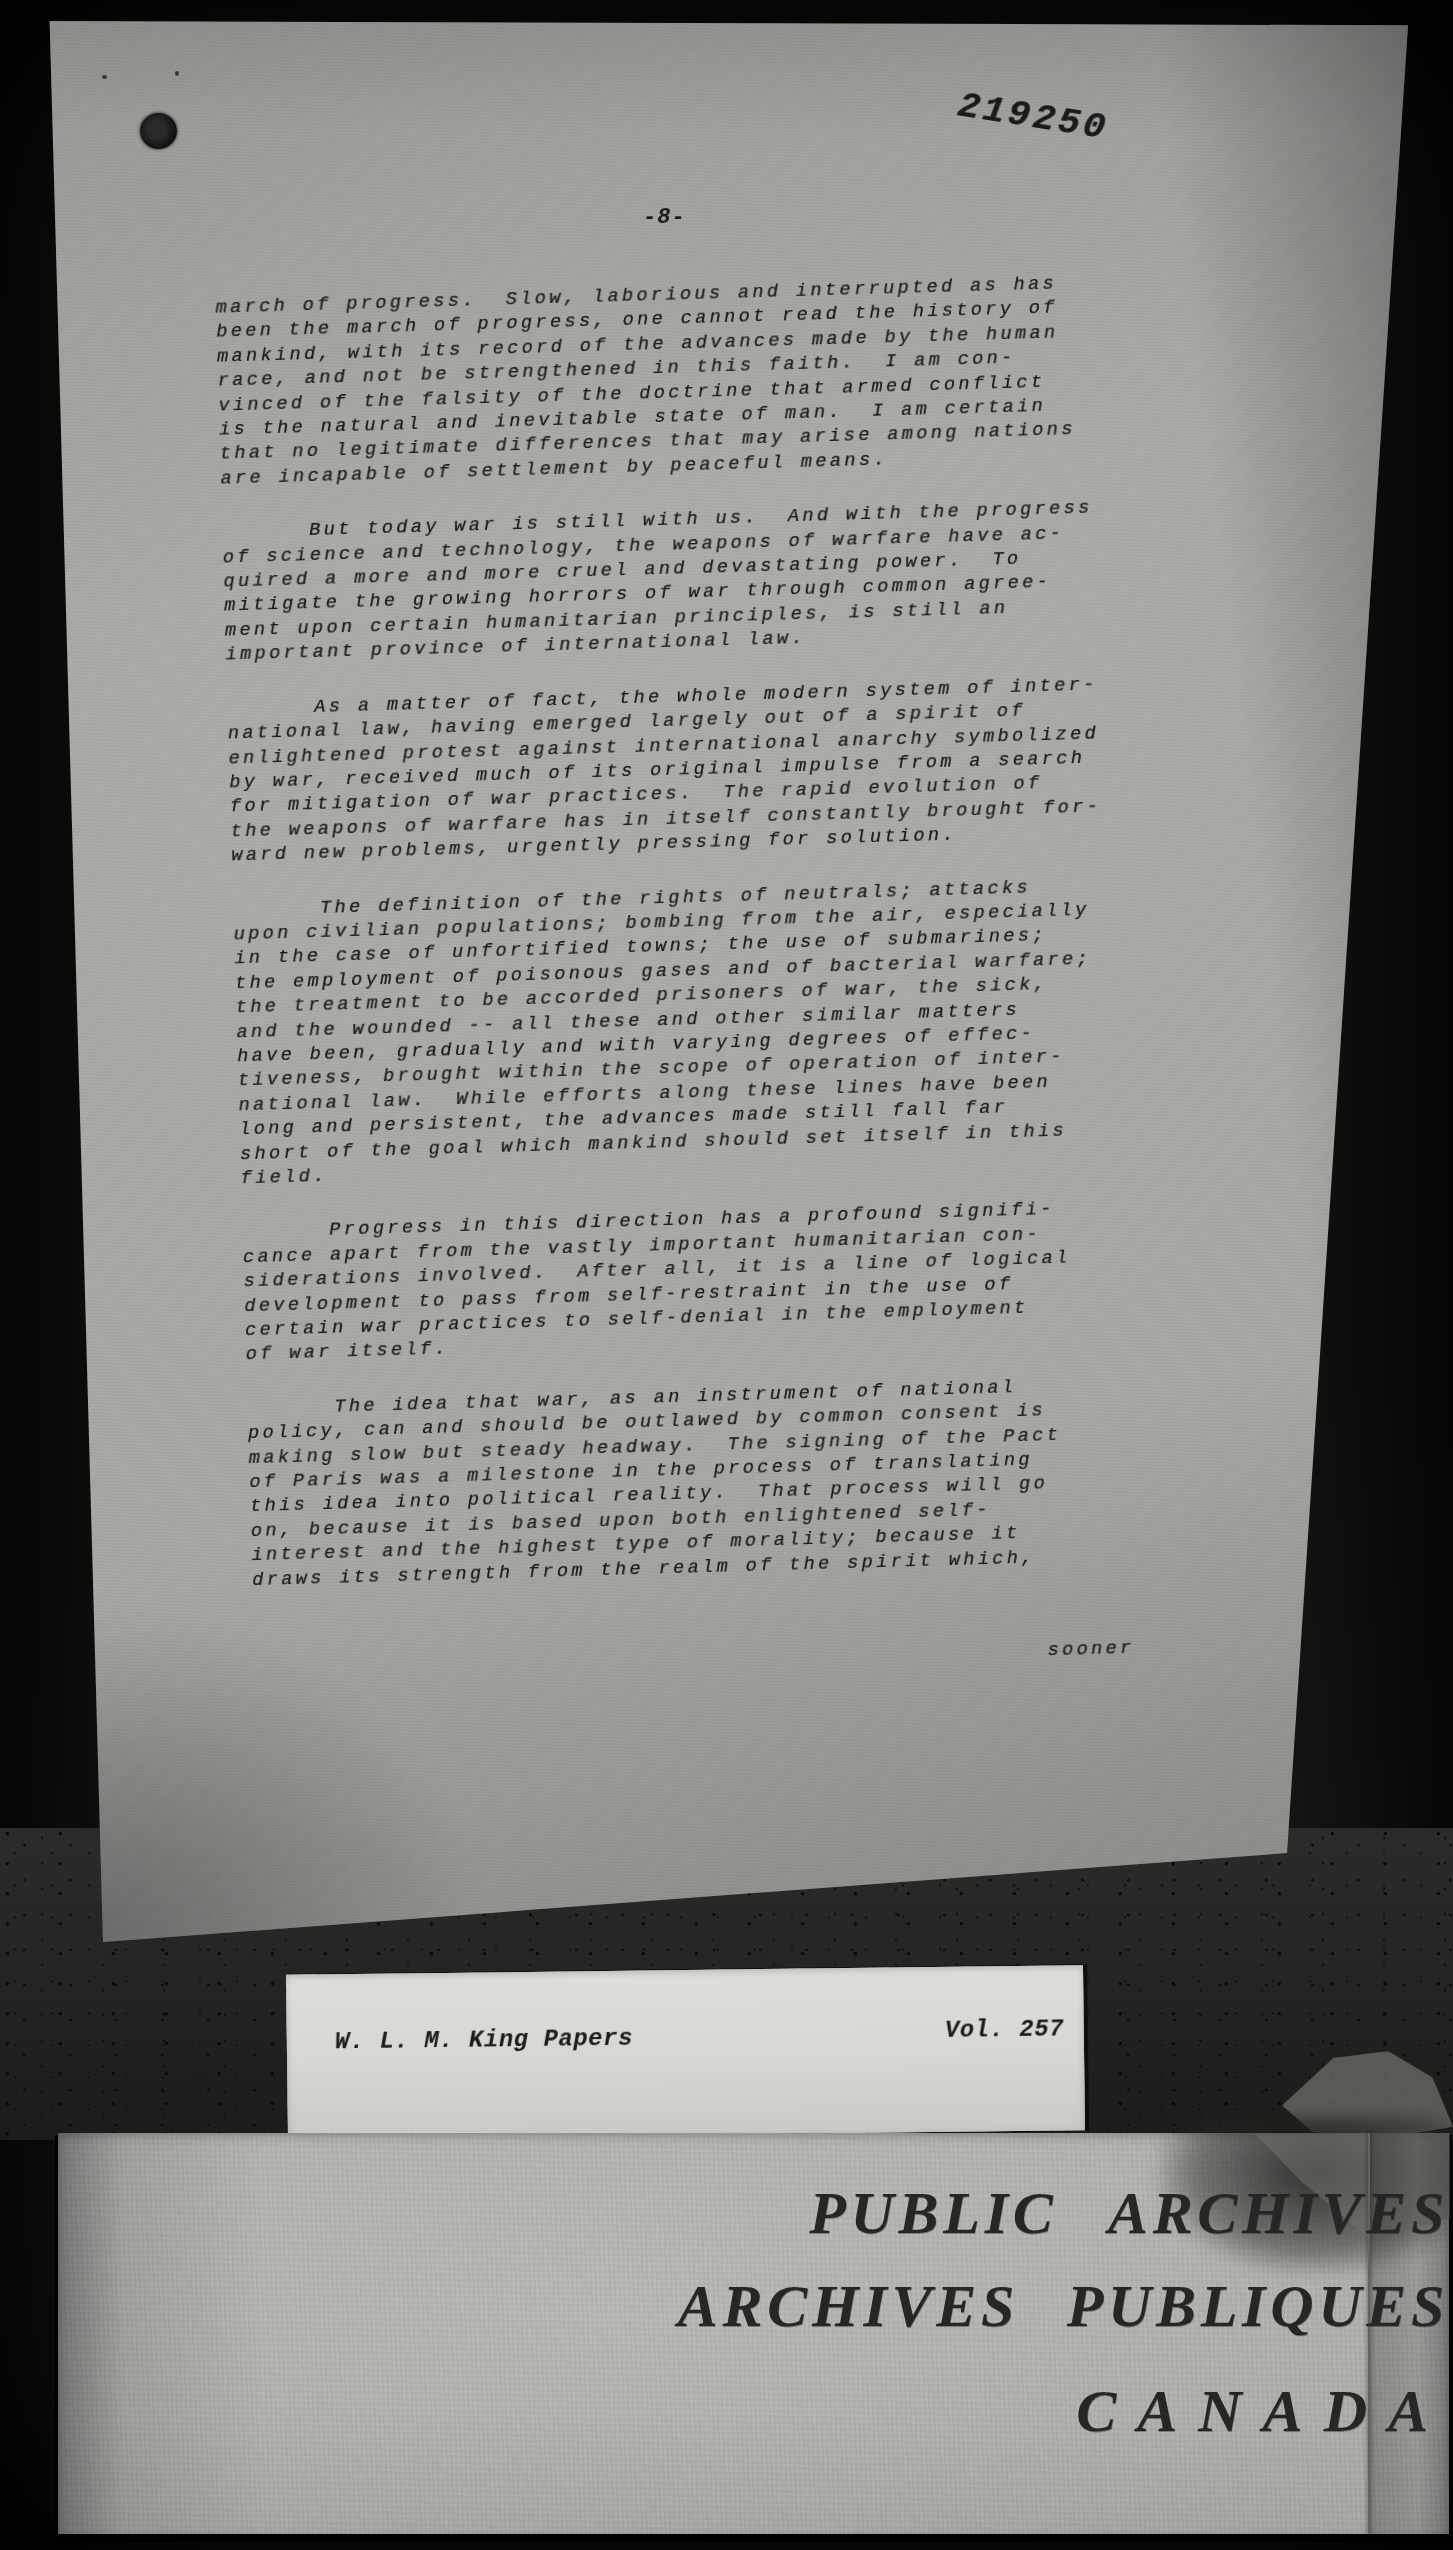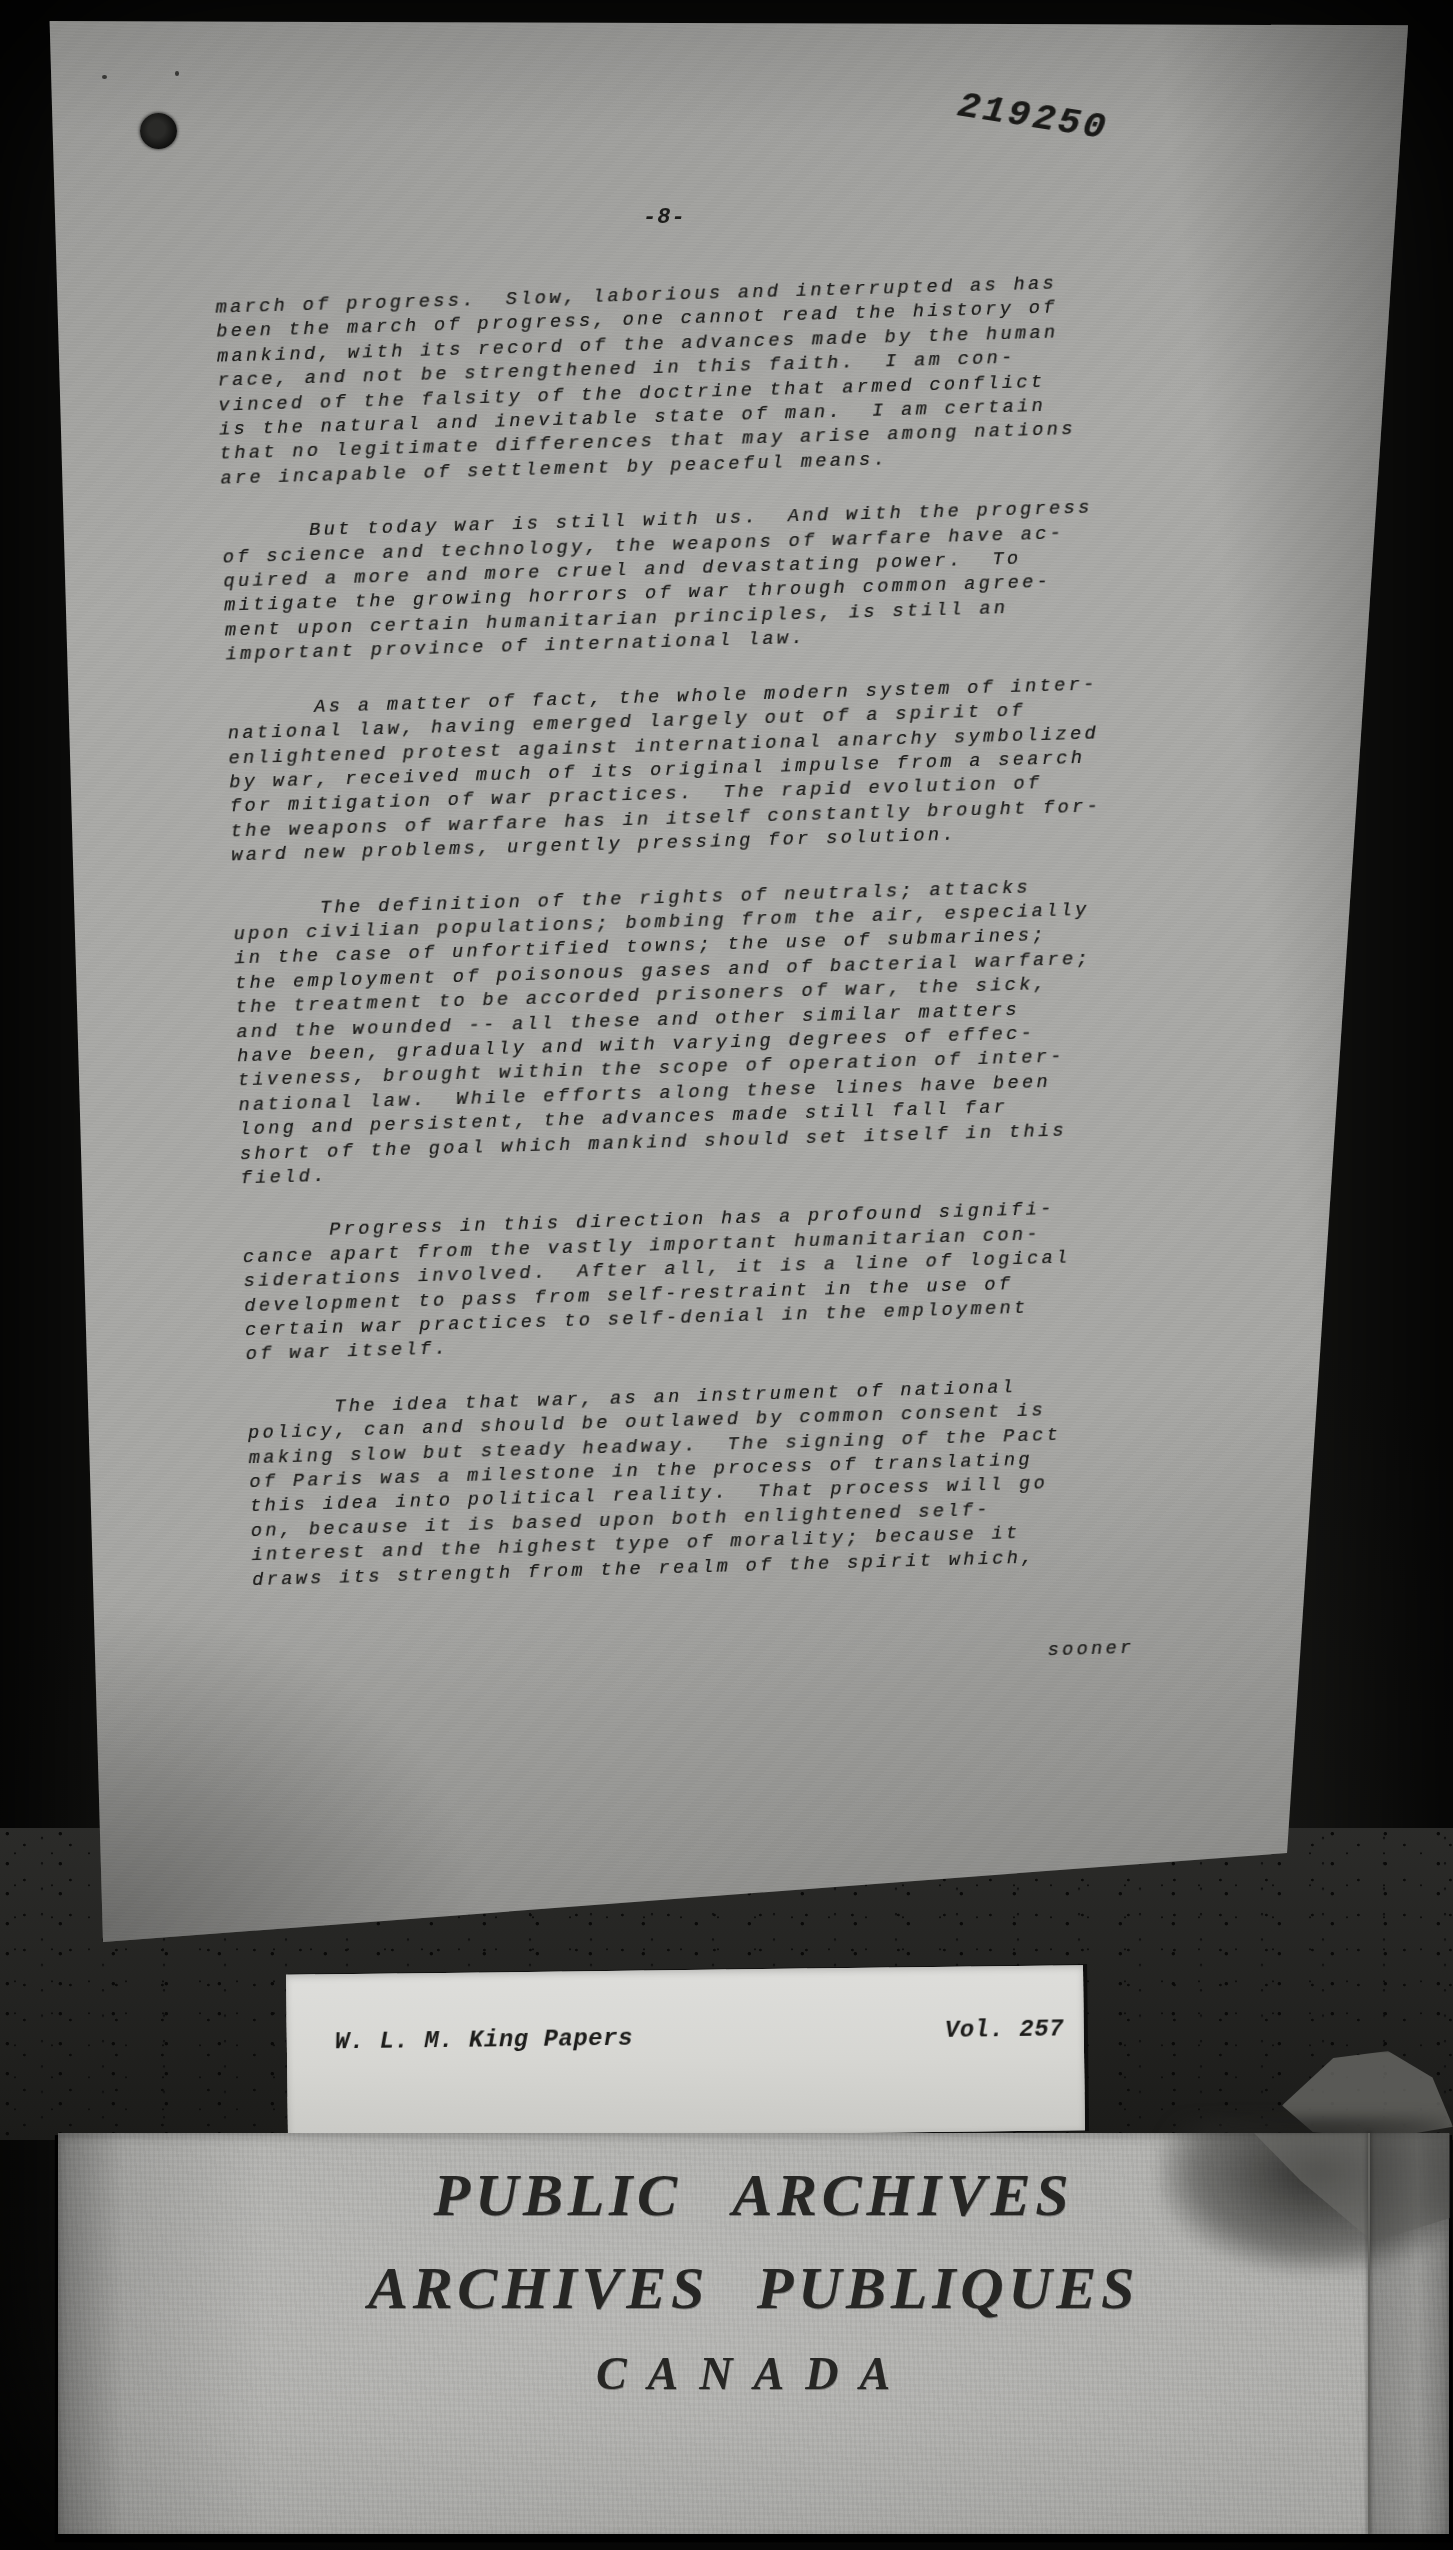--- a/index.html
+++ b/index.html
@@ -125,27 +125,27 @@
   }
   .card-right-shade{
     position:absolute;left:1312px;top:0;width:79px;height:100%;
     background:linear-gradient(90deg, rgba(0,0,0,0.22), rgba(0,0,0,0.12) 60%, rgba(0,0,0,0.30));
   }
   .card-left-shade{
     position:absolute;left:0;top:0;width:218px;height:100%;
     background:linear-gradient(90deg, rgba(0,0,0,0.34), rgba(0,0,0,0.10) 30%, transparent 95%);
   }
   .card-text{
-    position:relative;width:100%;padding-top:28px;text-align:center;
+    position:relative;width:100%;padding-top:46px;text-align:right;
     font-family:"Liberation Serif","DejaVu Serif",serif;font-weight:700;color:#262624;
     filter:blur(0.3px);text-shadow:0.5px 0.5px 0.5px rgba(20,20,20,0.35);
   }
   .stamp-line1{font-size:60px;letter-spacing:4.7px;word-spacing:33px;}
   .stamp-line2{font-size:60px;letter-spacing:4.7px;word-spacing:28px;margin-top:24px;}
-  .stamp-line3{font-size:46px;letter-spacing:21px;margin-top:24px;}
+  .stamp-line3{font-size:60px;letter-spacing:21px;margin-top:36px;}
 </style>
 </head>
 <body>
 
 <div class="stage">
 
   <div class="film-band"></div>
   <div class="film-blob"></div>
   <div class="torn-piece"></div>
 

